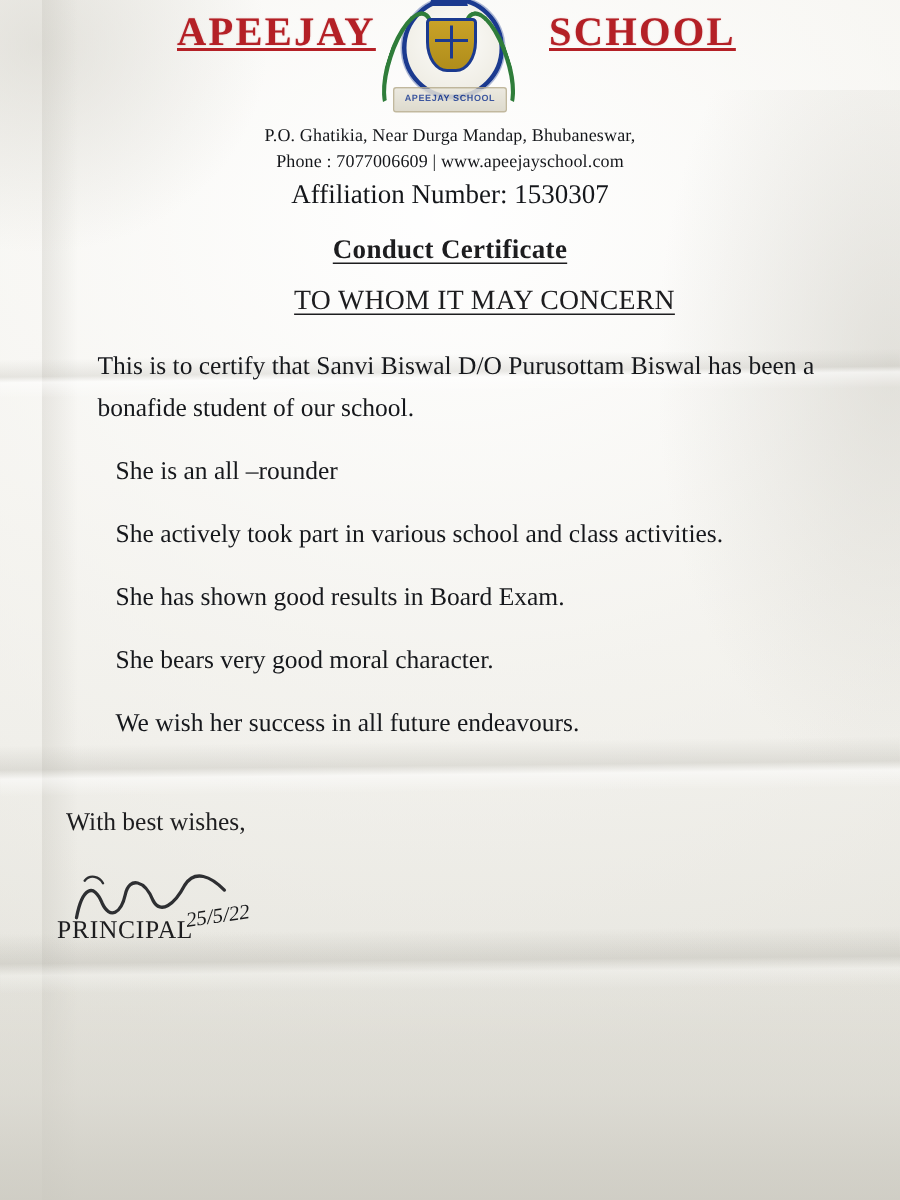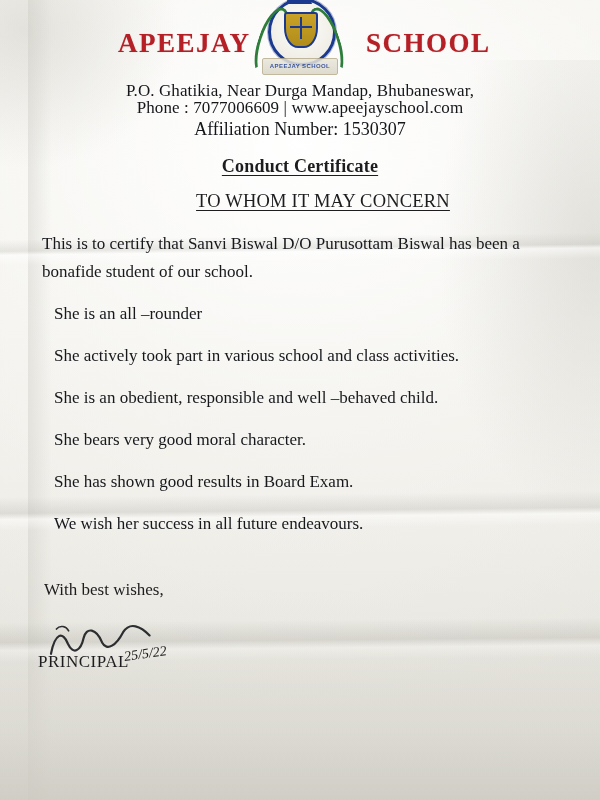--- a/index.html
+++ b/index.html
@@ -73,27 +73,28 @@
   }
 
   
   .letterhead {
     position: relative;
     height: 74px;
     margin-top: 2px;
   }
   .school-word {
     position: absolute;
-    top: 26px;
+    top: 4px;
     font-family: "Liberation Serif", serif;
     font-weight: bold;
     font-size: 27px;
     letter-spacing: 1.5px;
     color: #b42026;
     text-shadow: 0 0 1px rgba(180,32,38,0.35);
+    text-decoration: underline;
   }
   .school-word.left { left: 90px; }
   .school-word.right { left: 338px; }
 
   .crest {
     position: absolute;
     left: 228px;
     top: -6px;
     width: 86px;
     height: 90px;
@@ -159,21 +160,21 @@
     text-align: center;
     line-height: 15px;
     font-family: "Liberation Sans", sans-serif;
     opacity: 0.85;
   }
 
   .address {
     text-align: center;
     margin-top: 6px;
     font-family: "Liberation Serif", serif;
-    font-size: 17px;
+    font-size: 12px;
     line-height: 17px;
     color: #14161a;
     letter-spacing: 0.1px;
   }
   .address .line2 { letter-spacing: 0.2px; }
   .address .line3 { letter-spacing: 0.1px; }
   .affiliation {
     text-align: center;
     margin-top: 3px;
     font-size: 18px;
@@ -198,20 +199,21 @@
     letter-spacing: 0.2px;
     padding-left: 46px;
   }
 
   .body-text {
     margin-top: 18px;
     padding-left: 18px;
     font-size: 17px;
     line-height: 28px;
     color: #16181c;
+    margin-left: 23px;
   }
   .para { margin: 0 0 14px 0; }
   .para.lead { margin-left: -4px; }
   .para.indent { margin-left: 8px; }
 
   .closing {
     margin-top: 42px;
     margin-left: 16px;
     font-size: 17px;
   }
@@ -288,23 +290,22 @@
     <div class="affiliation">Affiliation Number: 1530307</div>
 
     <div class="doc-title">Conduct Certificate</div>
 
     <div class="to-whom">TO WHOM IT MAY CONCERN</div>
 
     <div class="body-text">
       <p class="para lead">This is to certify that Sanvi Biswal D/O Purusottam Biswal has been a bonafide student of our school.</p>
       <p class="para indent">She is an all –rounder</p>
       <p class="para indent">She actively took part in various school and class activities.</p>
-      <p class="para indent">She is an obedient, responsible and well –behaved child.</p>
+      <p class="para indent">She has shown good results in Board Exam.</p>
       <p class="para indent">She bears very good moral character.</p>
-      <p class="para indent">She has shown good results in Board Exam.</p>
       <p class="para indent">We wish her success in all future endeavours.</p>
     </div>
 
     <div class="closing">With best wishes,</div>
 
     <div class="sign-block">
       <div class="signature">
         <svg width="120" height="40" viewBox="0 0 120 40">
           <path d="M4 30 C 10 10, 18 8, 22 22 C 26 34, 34 30, 38 18 C 42 6, 52 10, 56 24 C 60 34, 70 28, 78 16 C 86 6, 96 12, 104 22" fill="none" stroke="#14161a" stroke-width="2.2" stroke-linecap="round"></path>
           <path d="M12 6 C 16 2, 22 4, 24 9" fill="none" stroke="#14161a" stroke-width="1.6" stroke-linecap="round"></path>

